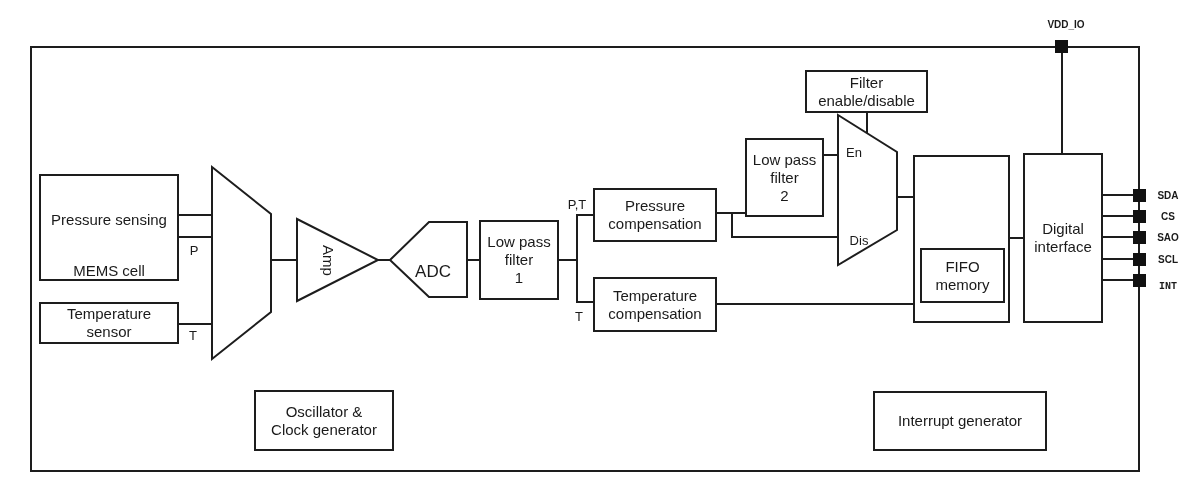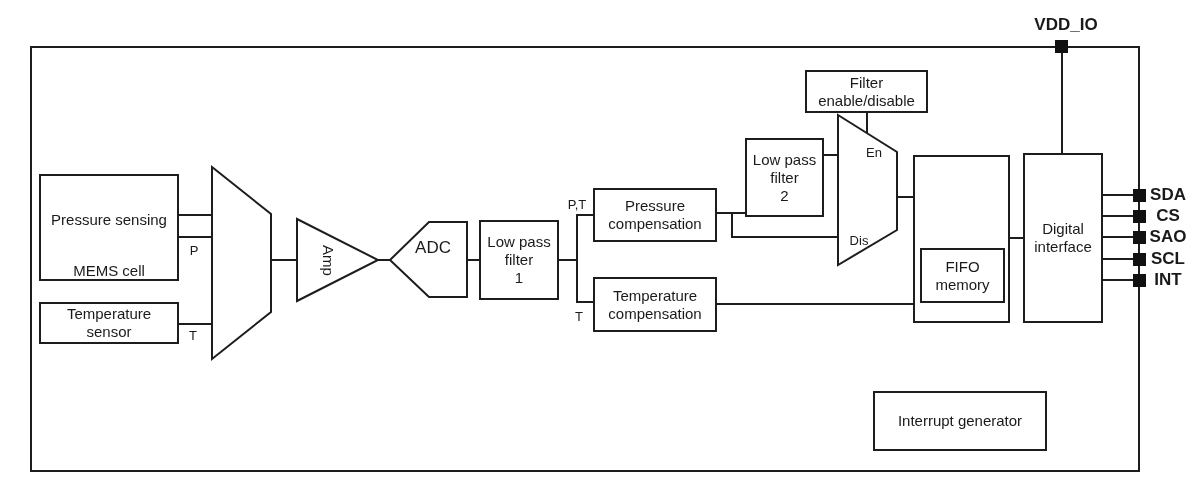--- a/index.html
+++ b/index.html
@@ -13,21 +13,21 @@
   .shapes{position:absolute;left:0;top:0;width:1200px;height:489px;z-index:3;}
   .box{position:absolute;background:#ffffff;border:2px solid #1d1d1d;box-sizing:border-box;
     display:flex;flex-direction:column;align-items:center;justify-content:center;
     text-align:center;z-index:2;font-size:15px;line-height:18px;}
   .box.over{z-index:4;}
   .lbl{position:absolute;z-index:5;display:flex;align-items:center;justify-content:center;
     text-align:center;white-space:nowrap;}
   .small{font-size:13px;line-height:15px;}
   .shape-lbl{font-size:17px;}
   .pinpad{position:absolute;width:13px;height:13px;background:#111111;z-index:6;}
-  .pinlabel{font-size:17px;font-weight:600;}
+  .pinlabel{font-size:10px;font-weight:600;}
   .rot90{transform:rotate(90deg);font-size:15px;}
 </style>
 </head>
 <body>
 
 <div class="canvas">
 
   <div class="chip"></div>
 
   <div class="wire" style="left:179px;top:214px;width:33px;height:2px;"></div>
@@ -119,47 +119,51 @@
   <div class="box over" style="left:920px;top:248px;width:85px;height:55px;">
     <span>FIFO</span>
     <span>memory</span>
   </div>
 
   <div class="box" style="left:1023px;top:153px;width:80px;height:170px;">
     <span>Digital</span>
     <span>interface</span>
   </div>
 
+  <div class="box" style="left:254px;top:390px;width:140px;height:61px;">
+    <span>Oscillator &amp;</span>
+    <span>Clock generator</span>
+  </div>
 
 
 
   <div class="box" style="left:873px;top:391px;width:174px;height:60px;text-align:right;">
     <span>Interrupt generator</span>
   </div>
 
   <div class="lbl" style="left:297px;top:219px;width:62px;height:82px;">
     <span class="rot90">Amp</span>
   </div>
-  <div class="lbl shape-lbl" style="left:399px;top:210px;width:68px;height:75px;">ADC</div>
-  <div class="lbl small" style="left:860px;top:143px;width:28px;height:18px;">En</div>
+  <div class="lbl shape-lbl" style="left:399px;top:234px;width:68px;height:75px;">ADC</div>
+  <div class="lbl small" style="left:840px;top:143px;width:28px;height:18px;">En</div>
   <div class="lbl small" style="left:843px;top:231px;width:32px;height:18px;">Dis</div>
 
   <div class="lbl small" style="left:185px;top:242px;width:18px;height:16px;">P</div>
   <div class="lbl small" style="left:184px;top:327px;width:18px;height:16px;">T</div>
   <div class="lbl small" style="left:561px;top:196px;width:32px;height:16px;">P,T</div>
   <div class="lbl small" style="left:570px;top:308px;width:18px;height:16px;">T</div>
 
   <div class="lbl pinlabel" style="left:1030px;top:15px;width:72px;height:19px;">VDD_IO</div>
   <div class="pinpad" style="left:1055px;top:40px;"></div>
 
   <div class="pinpad" style="left:1133px;top:189px;"></div>
   <div class="pinpad" style="left:1133px;top:210px;"></div>
   <div class="pinpad" style="left:1133px;top:231px;"></div>
   <div class="pinpad" style="left:1133px;top:253px;"></div>
   <div class="pinpad" style="left:1133px;top:274px;"></div>
 
   <div class="lbl pinlabel" style="left:1146px;top:186px;width:44px;height:18px;">SDA</div>
   <div class="lbl pinlabel" style="left:1146px;top:207px;width:44px;height:18px;">CS</div>
   <div class="lbl pinlabel" style="left:1146px;top:228px;width:44px;height:18px;">SAO</div>
   <div class="lbl pinlabel" style="left:1146px;top:250px;width:44px;height:18px;text-align:center;">SCL</div>
-  <div class="lbl pinlabel" style="left:1146px;top:271px;width:44px;height:18px;">INT</div>
+  <div class="lbl pinlabel" style="left:1146px;top:277px;width:44px;height:18px;font-family:Liberation Mono, monospace;">INT</div>
 
 </div>
 
 </body></html>

